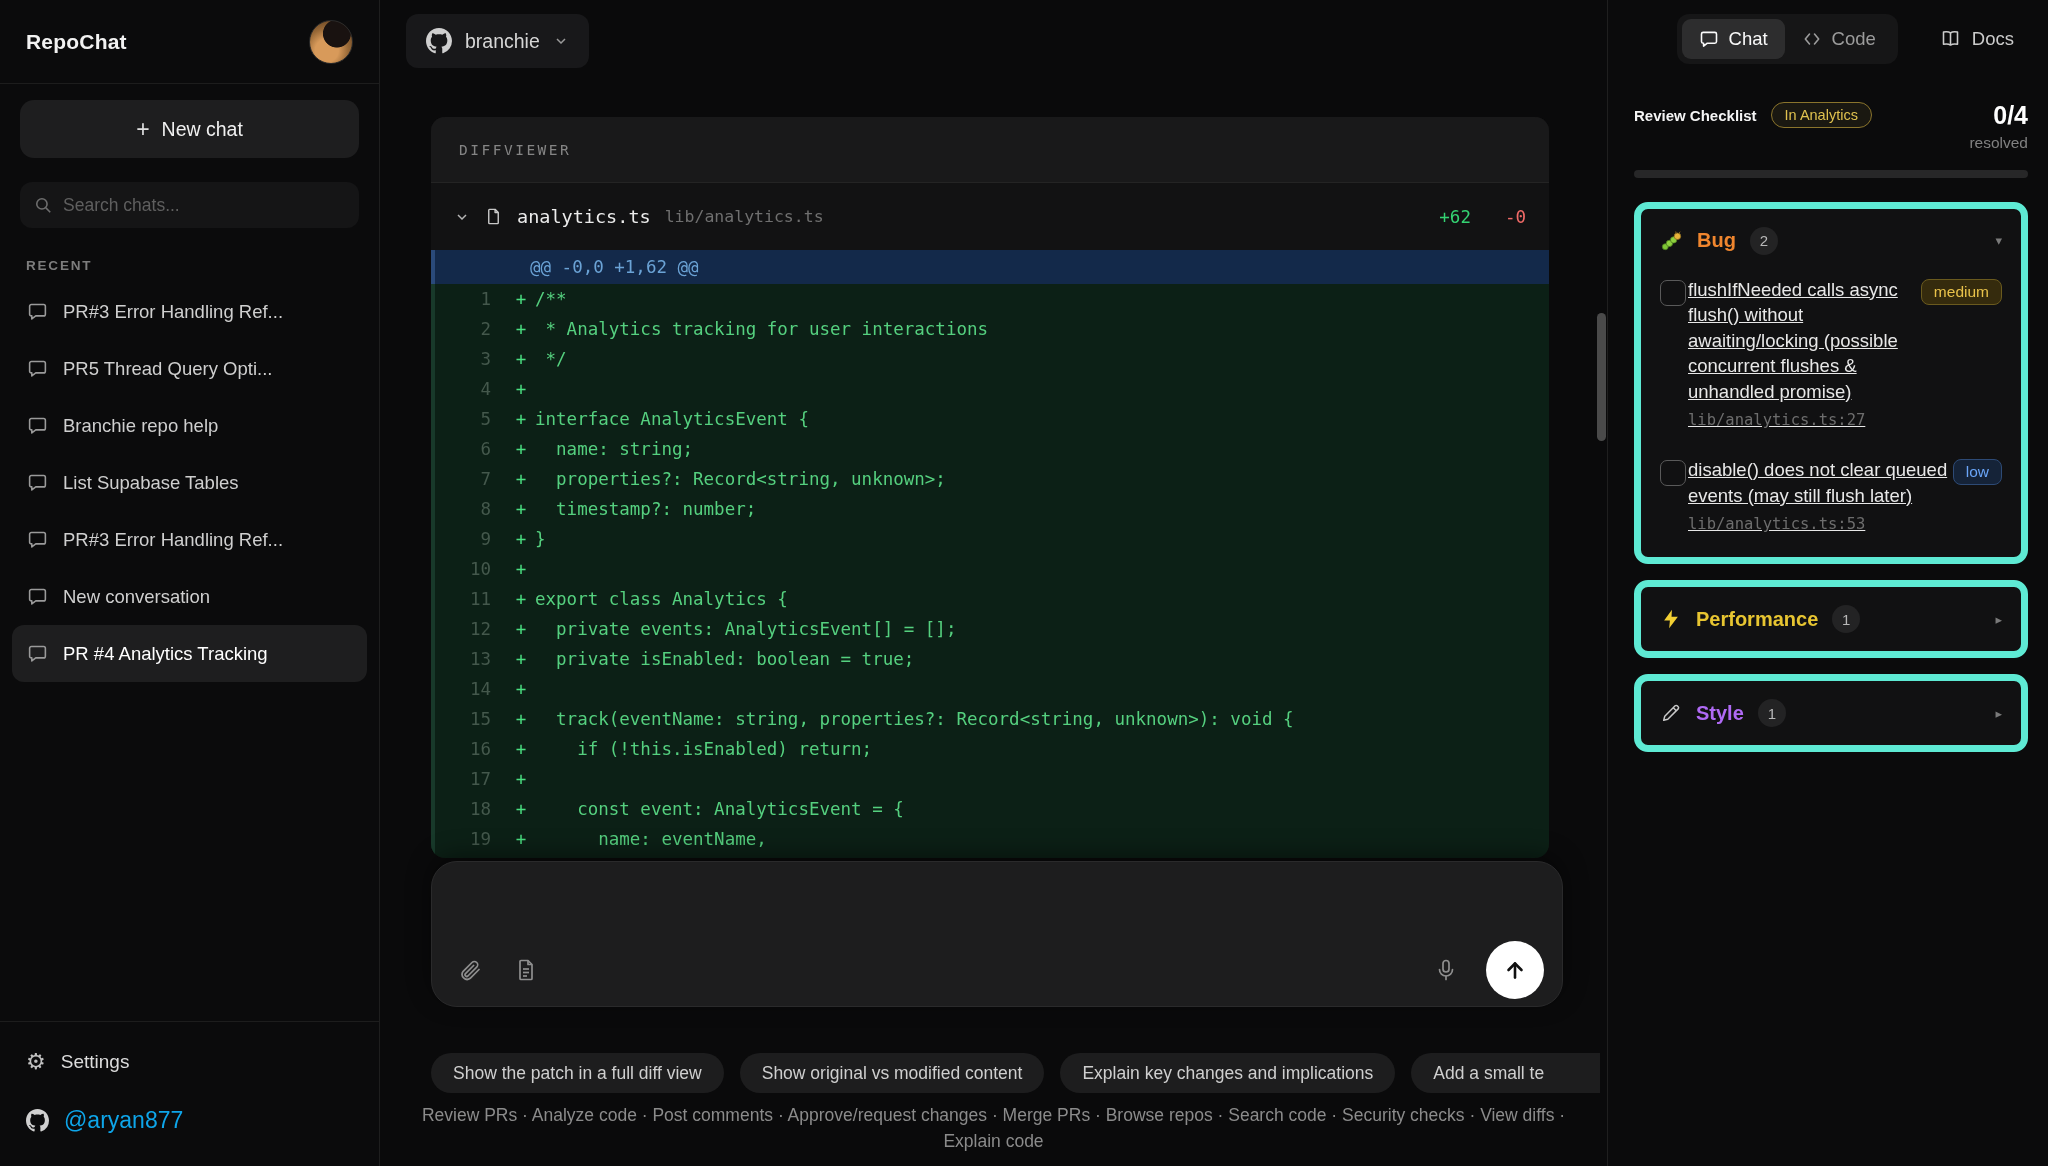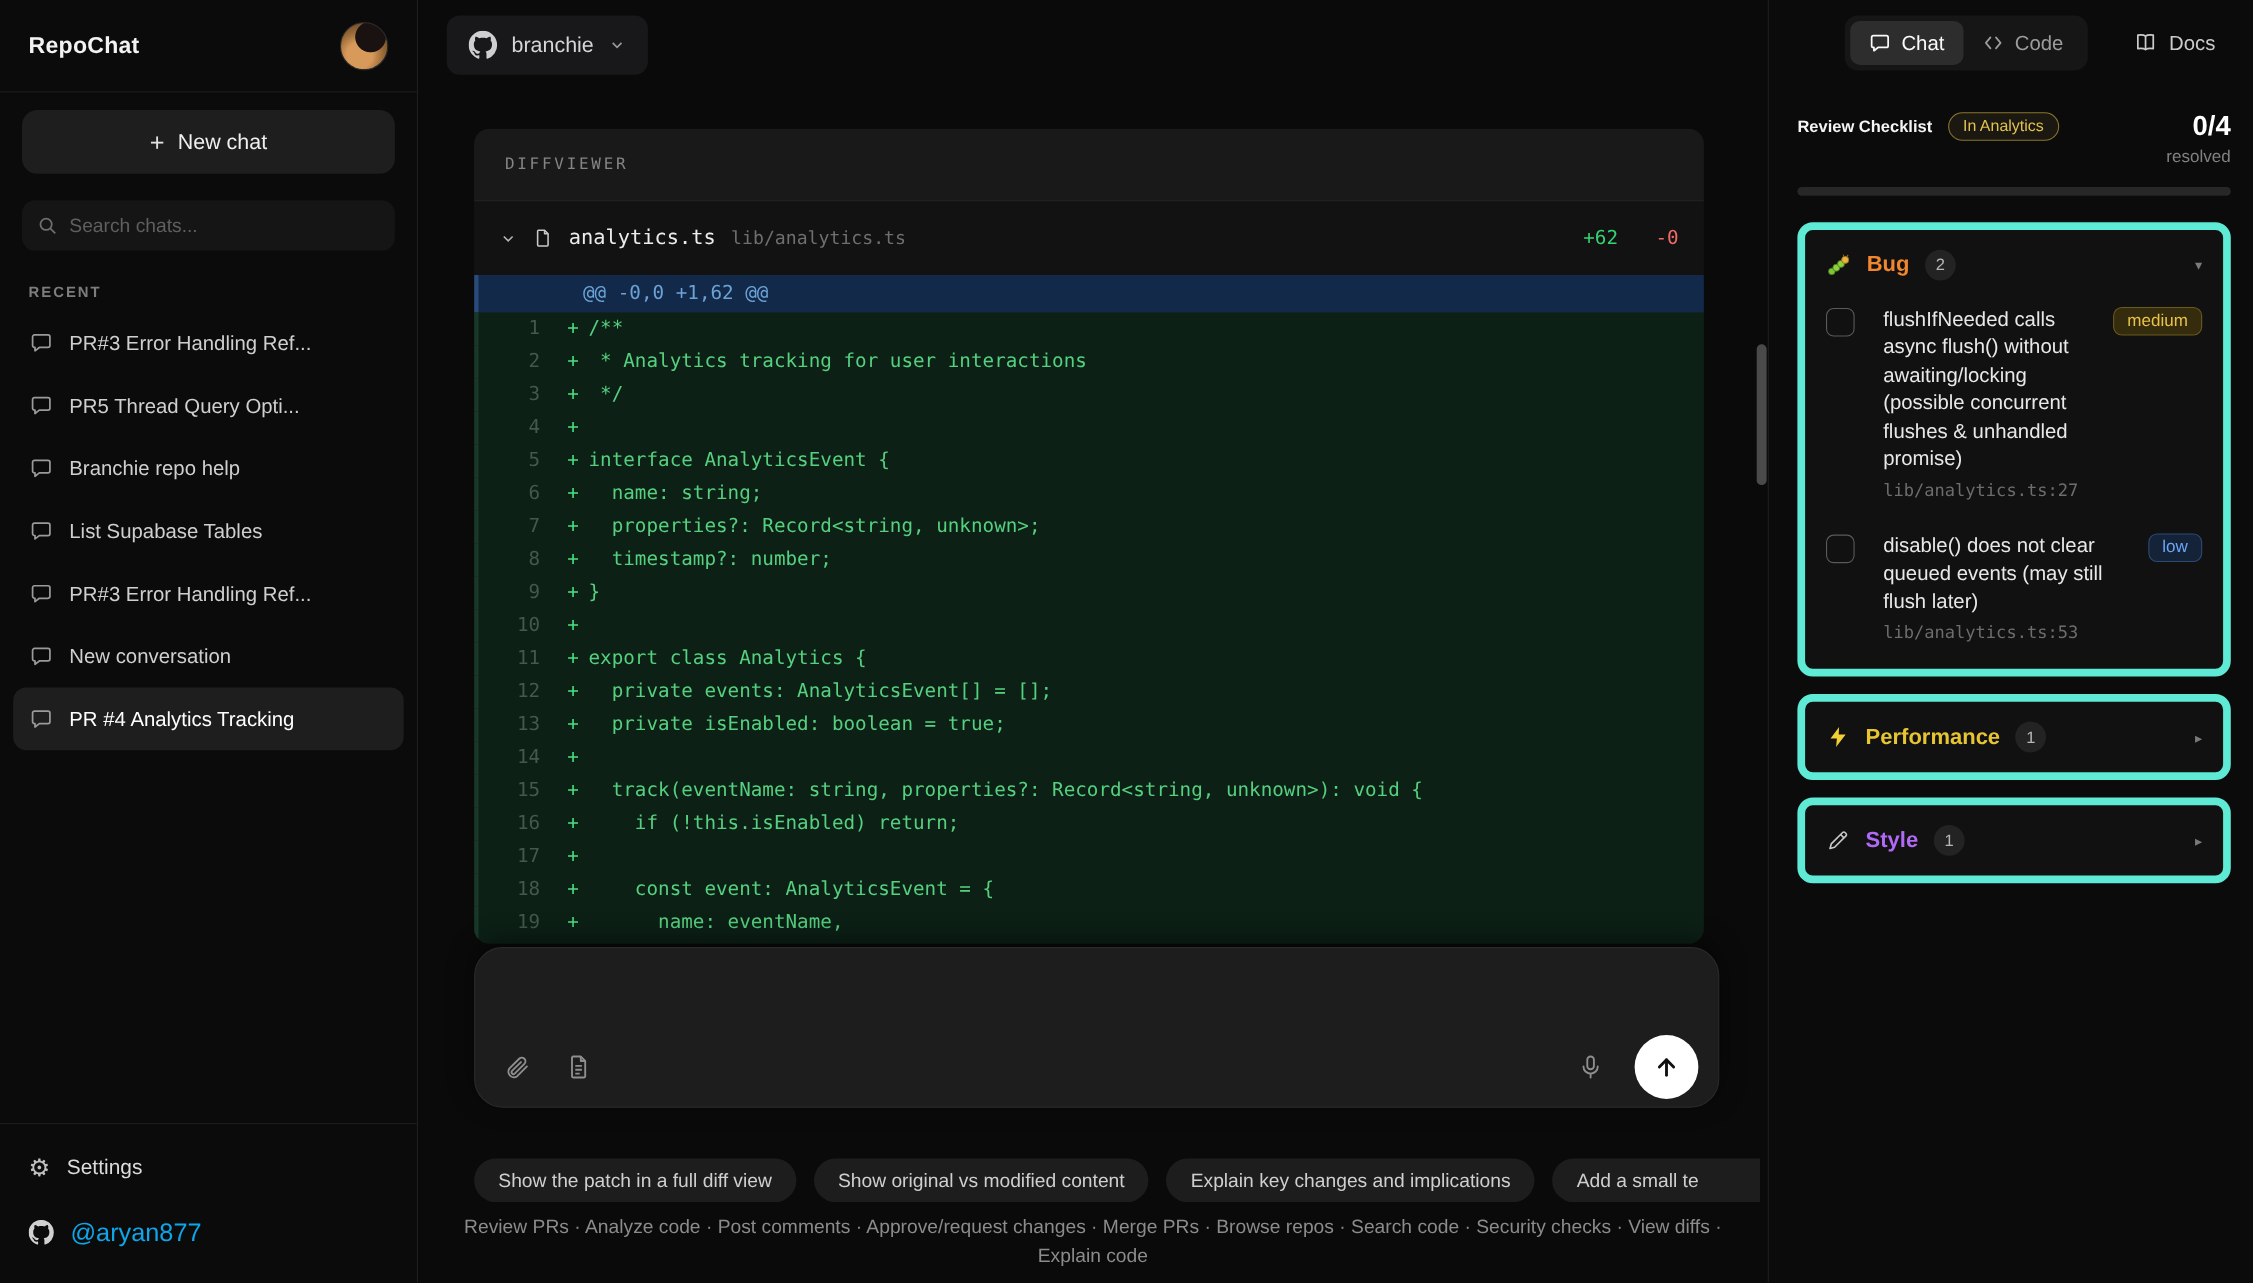--- a/index.html
+++ b/index.html
@@ -96,21 +96,21 @@
   .cat-label { font-size:20px; font-weight:600; }
   .cat-bug { color:#f0862e; }
   .cat-perf { color:#e7c531; }
   .cat-style { color:#b06af5; }
   .count-badge { width:28px; height:28px; border-radius:50%; background:#232324; color:#b8b8b8; font-size:15px; display:flex; align-items:center; justify-content:center; }
   .card-chev { margin-left:auto; color:#7a7a7a; font-size:13px; }
   .card-items { padding:4px 19px 24px; }
   .check-item { display:flex; align-items:flex-start; }
   .check-item + .check-item { margin-top:28px; }
   .checkbox { width:26px; height:26px; border:1.5px solid #5a5a5a; border-radius:7px; flex:none; margin-top:3px; cursor:pointer; background:transparent; }
-  .ci-body { flex:1; margin:0 26px; }
+  .ci-body { flex:1; margin:0 2px;text-decoration:underline; }
   .ci-text { font-size:18.5px; color:#e8e8e8; line-height:1.38; }
   .ci-loc { font-family:"DejaVu Sans Mono", monospace; font-size:15.5px; color:#6d6d6d; margin-top:7px; }
   .sev { flex:none; font-size:15.5px; border-radius:8px; padding:3px 12px; margin-top:2px; }
   .sev-medium { color:#e8c24a; background:#352b0d; border:1px solid #6a5a1e; }
   .sev-low { color:#6aa5f8; background:#152338; border:1px solid #2d4a75; }
 </style>
 </head>
 <body>
 
 <div class="app">

